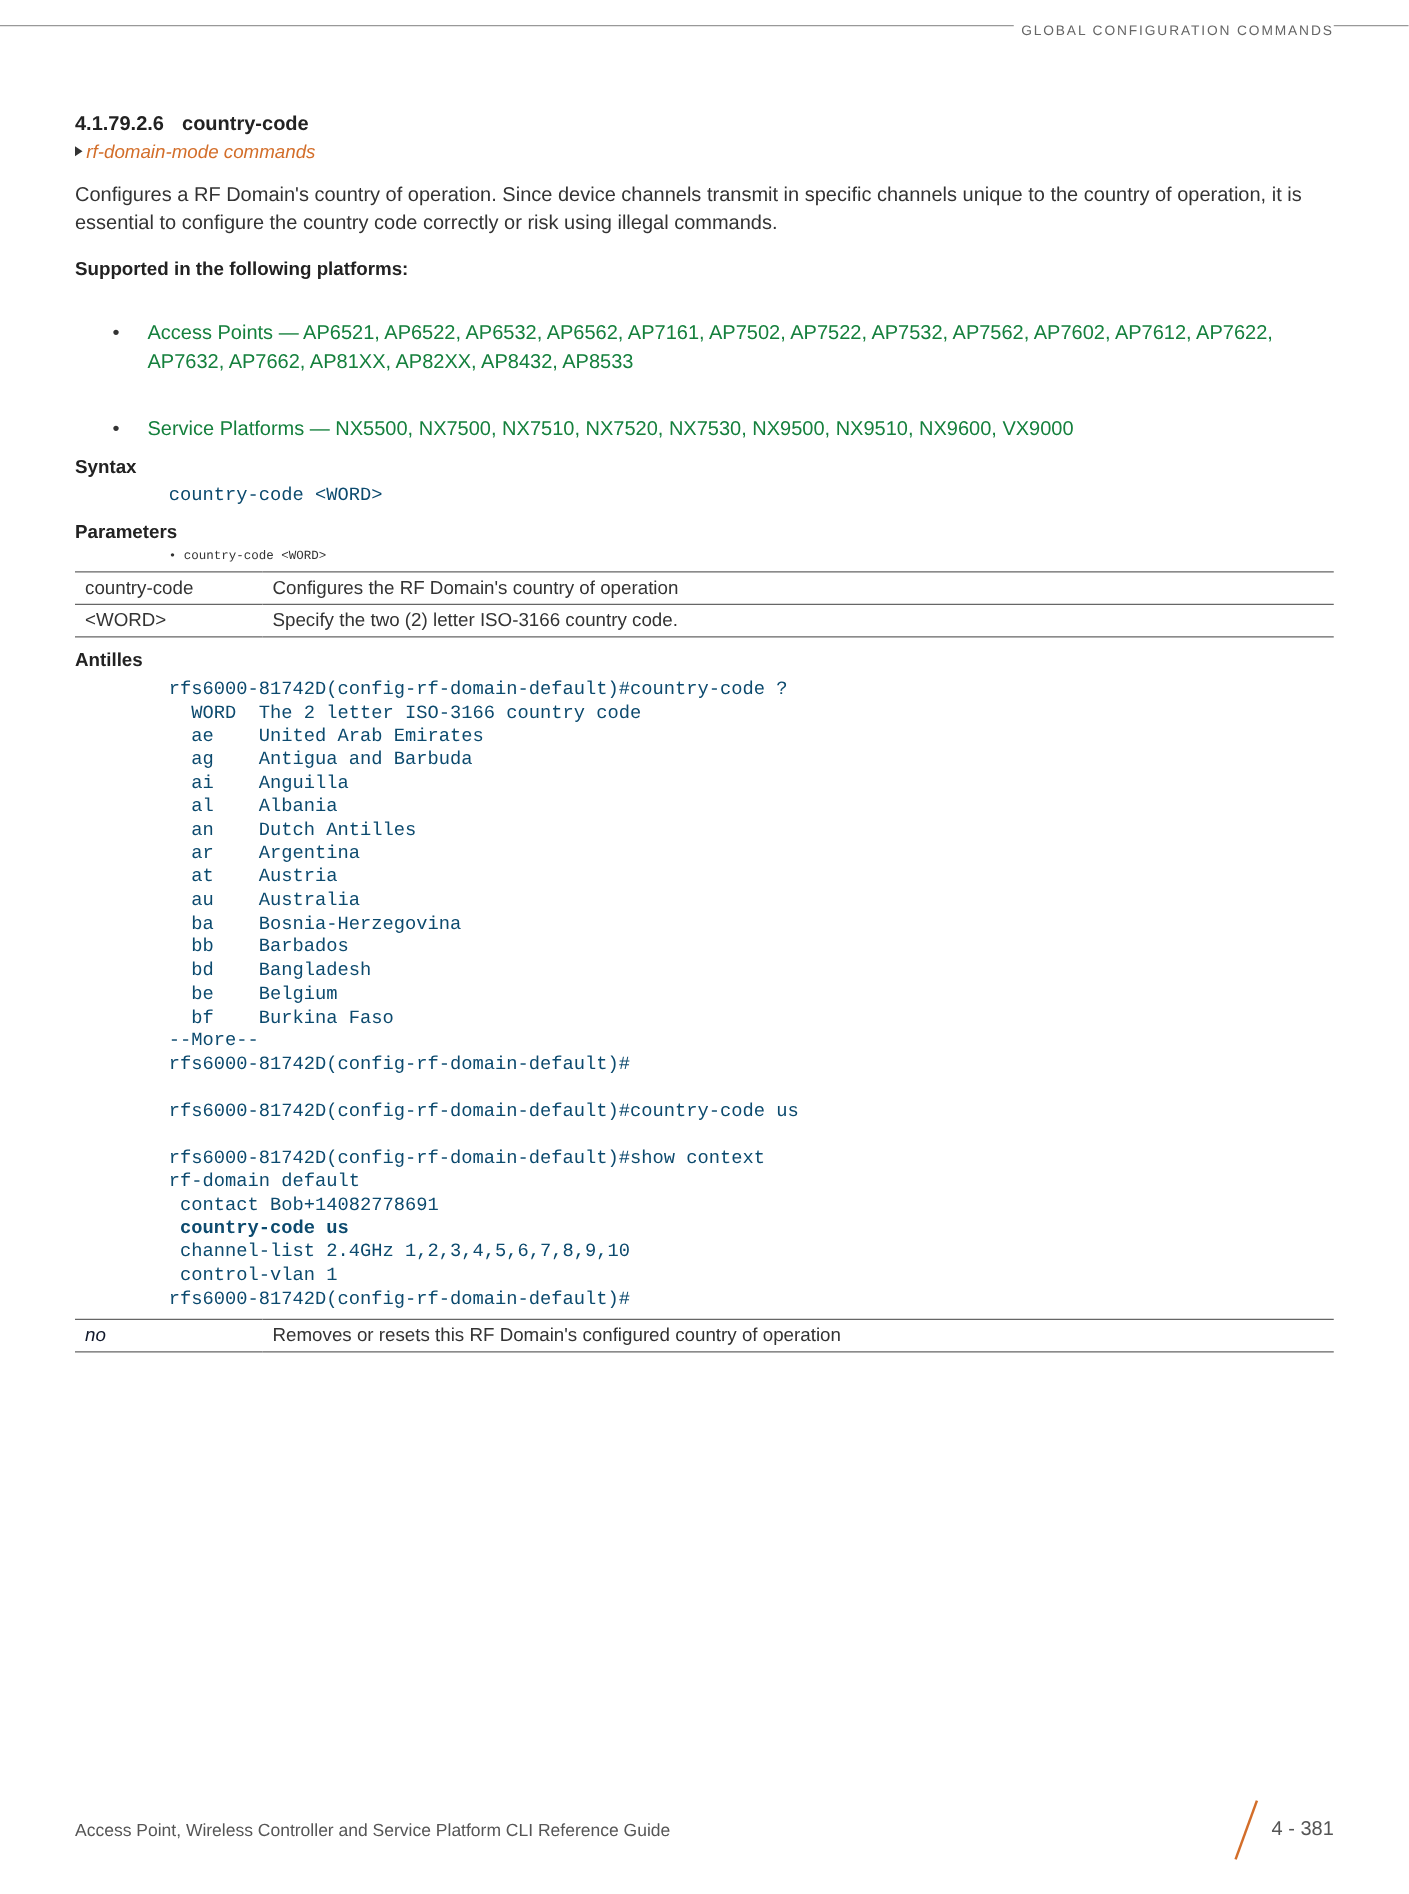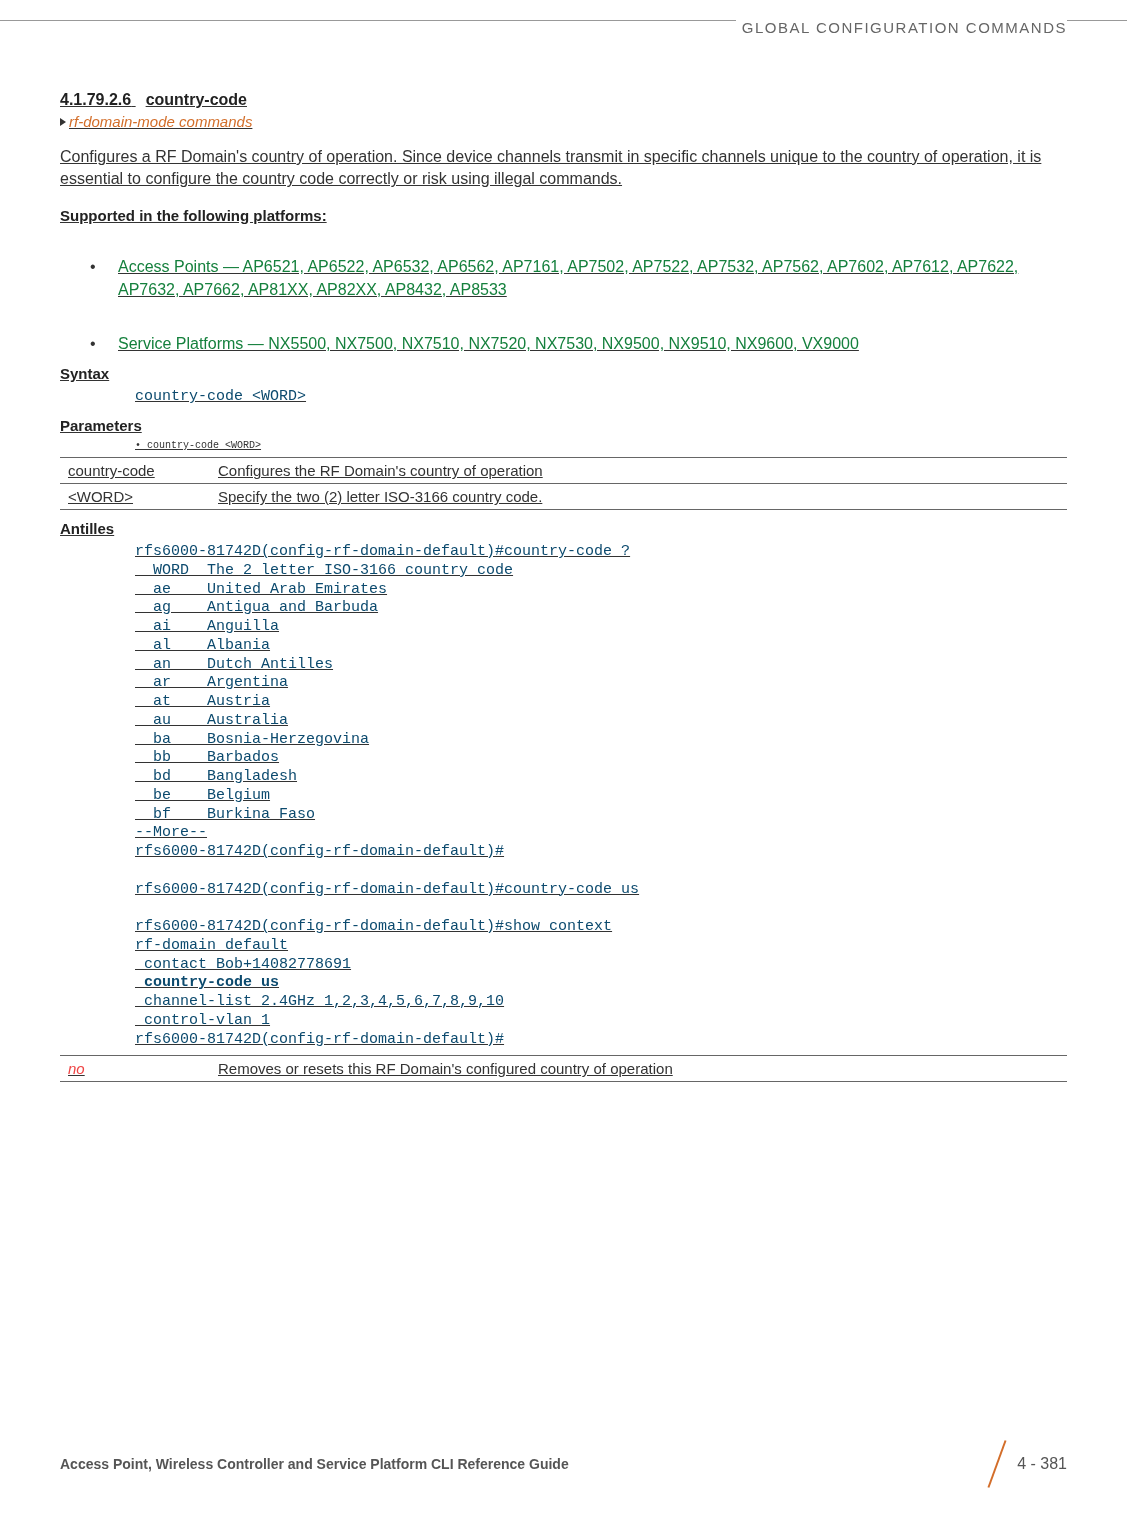--- a/index.html
+++ b/index.html
@@ -13,30 +13,29 @@
     }
     .header-line {
       border-top: 1px solid #999;
       margin-top: 20px;
       position: relative;
     }
     .header-text {
       position: absolute;
       right: 60px;
       top: -2px;
-      font-size: 15px;
+      font-size: 11px;
       letter-spacing: 1.5px;
       color: #666;
       background: #fff;
       padding-left: 6px;
       font-weight: 300;
     }
     .content {
       padding: 70px 60px 0 60px;
-      text-decoration: underline;
     }
     .section-number {
       font-weight: 700;
       font-size: 16px;
       color: #222;
       display: inline;
     }
     .section-title {
       font-weight: 700;
       font-size: 16px;
@@ -122,40 +121,40 @@
       border-bottom: 1px solid #666;
       padding: 4px 8px;
       font-size: 15px;
       vertical-align: top;
       font-weight: 300;
     }
     table.param-table td:first-child {
       width: 150px;
     }
     .related-table td.no-cell {
-      color: #ef4444;
+      color: #0f172a;
       font-style: italic;
     }
     .strong-mono {
       font-weight: 700;
     }
     .footer {
       position: absolute;
       bottom: 30px;
       left: 0;
       right: 0;
       padding: 0 60px;
       display: flex;
       align-items: center;
       justify-content: space-between;
     }
     .footer-text {
       font-size: 14px;
       color: #555;
-      font-weight: 700;
+      font-weight: 400;
     }
     .footer-right {
       display: flex;
       align-items: center;
     }
     .footer-slash {
       width: 42px;
       height: 42px;
       position: relative;
     }

